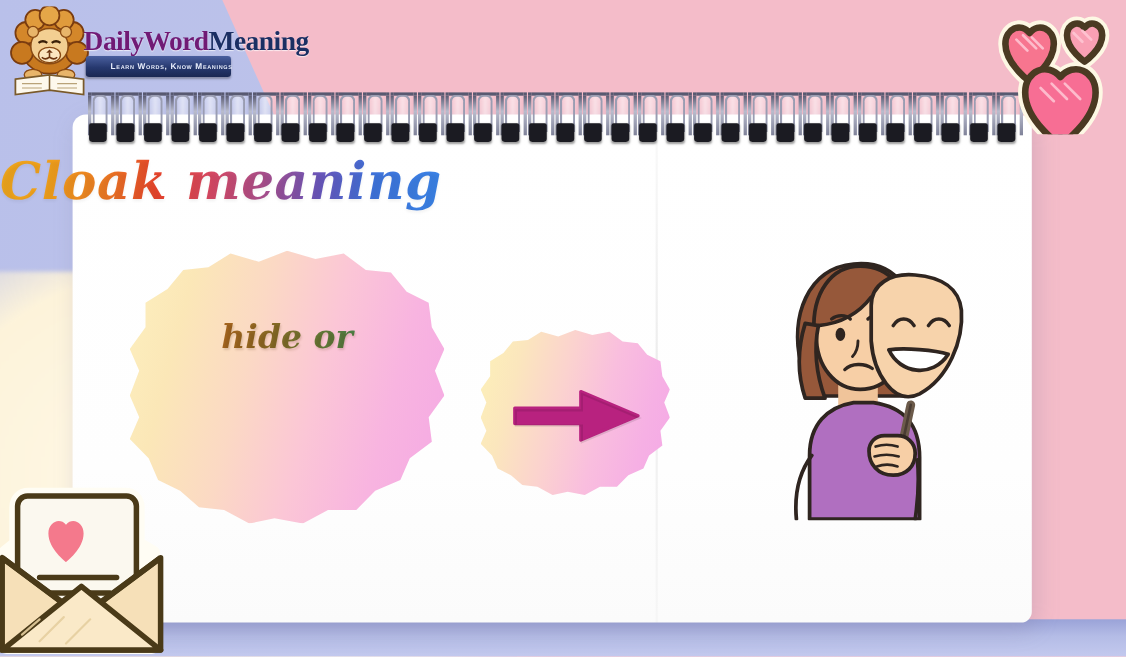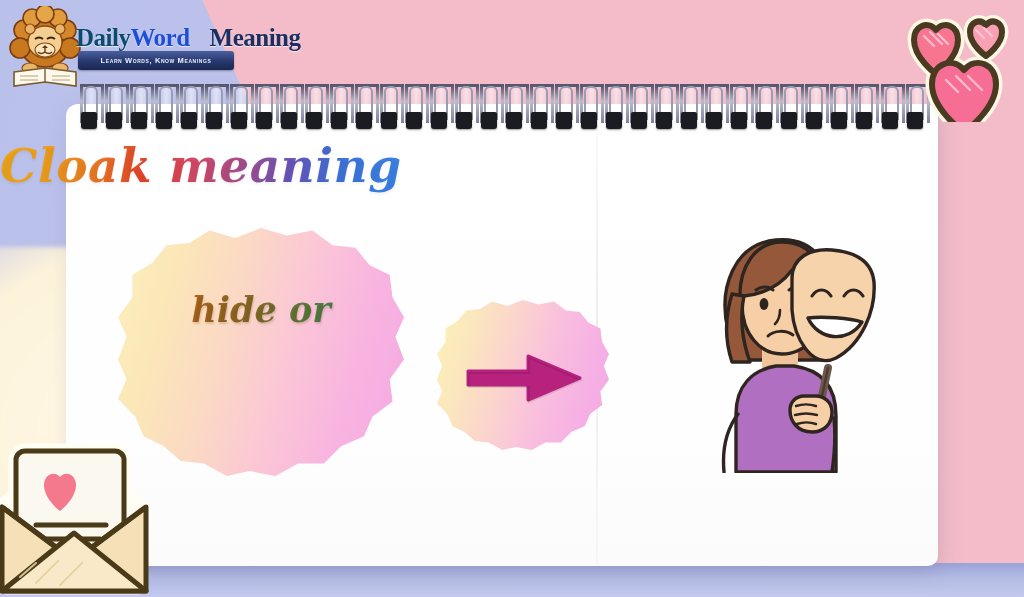--- a/index.html
+++ b/index.html
@@ -203,21 +203,21 @@
   
   .definition {
     position: absolute;
     left: 118px; top: 288px;
     width: 286px;
     text-align: center;
     z-index: 4;
     font-family: "DejaVu Serif", serif;
     font-style: italic;
     font-weight: 700;
-    font-size: 35px;
+    font-size: 30px;
     line-height: 1.28;
     background: linear-gradient(100deg,
       #c96a14 0%, #b7641b 22%, #8a6a25 44%,
       #5e7a3a 62%, #2f8a58 82%, #2a9464 100%);
     -webkit-background-clip: text;
     background-clip: text;
     color: transparent;
     -webkit-text-fill-color: transparent;
     text-shadow: 1px 2px 2px rgba(90,50,10,0.18);
   }
@@ -254,27 +254,27 @@
   .logo-title {
     position: absolute;
     left: 70px; top: 20px;
     font-family: "Liberation Serif", serif;
     font-weight: 700;
     font-size: 25px;
     letter-spacing: -0.5px;
     white-space: nowrap;
     text-shadow: 0 1px 1px rgba(255,255,255,0.7);
   }
-  .logo-title .w-daily  { color: #0c4a6e; font-family: Liberation Serif, serif; }
-  .logo-title .w-word   { color: #1d4ed8; }
-  .logo-title .w-meaning{ color: #1b2f63; margin-left: 20px; }
+  .logo-title .w-daily  { color: #701a75; font-family: Liberation Serif, serif; }
+  .logo-title .w-word   { color: #701a75; }
+  .logo-title .w-meaning{ color: #1b2f63; }
   .logo-ribbon {
     position: absolute;
     left: 72px; top: 47px;
-    width: 156px; height: 19px;
+    width: 132px; height: 19px;
     background: linear-gradient(180deg, #4a5f9e 0%, #26386e 55%, #1a2752 100%);
     border-radius: 3px;
     box-shadow: 0 1px 2px rgba(0,0,0,0.3);
   }
   .logo-tagline {
     position: absolute;
     left: 0; top: 0;
     width: 156px; height: 19px;
     line-height: 19px;
     text-align: center;

